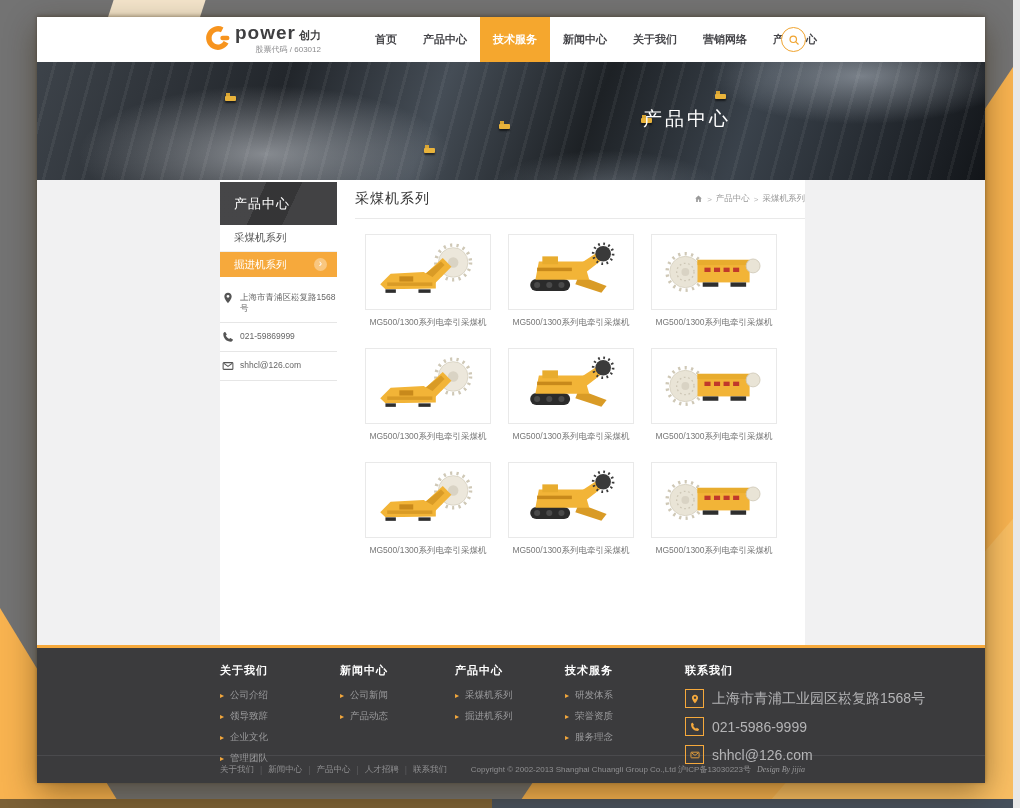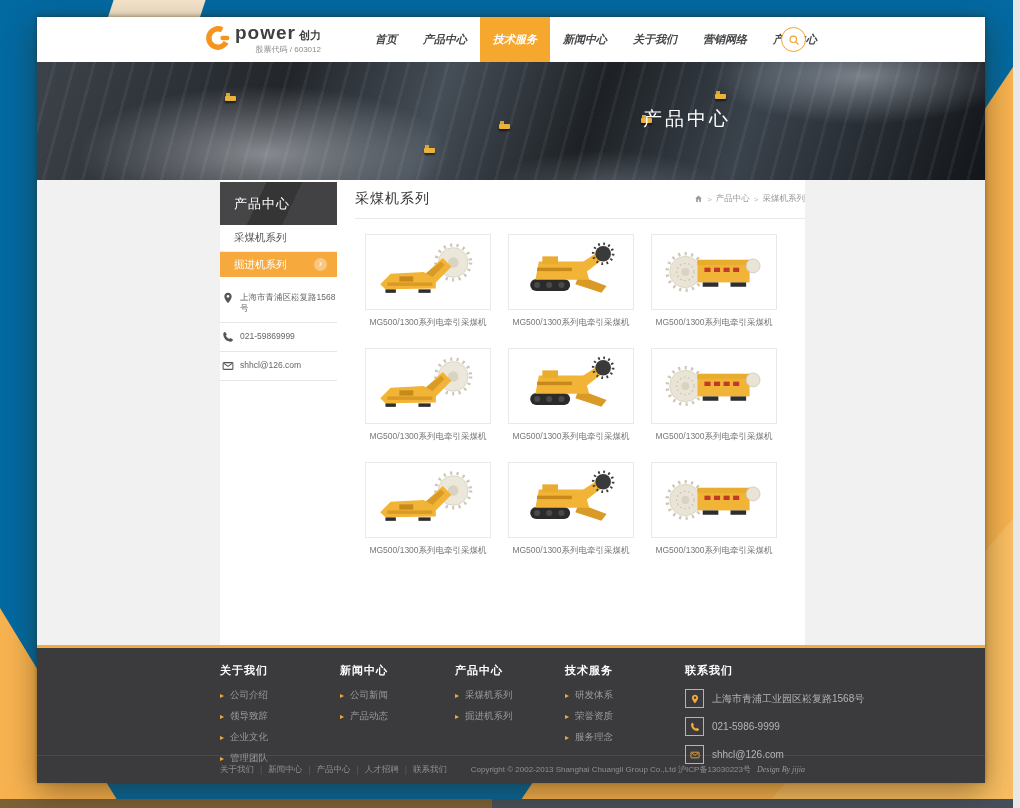--- a/index.html
+++ b/index.html
@@ -1,18 +1,18 @@
 <!DOCTYPE html>
 <html><head>
 <meta charset="utf-8">
 <style>
   * { margin:0; padding:0; box-sizing:border-box; }
   html,body { background:#e8e8e8; }
   body { font-family:"Liberation Sans","DejaVu Sans",sans-serif; }
-  .canvas { position:relative; width:1013px; height:808px; background:#0369a1; overflow:hidden; }
+  .canvas { position:relative; width:1013px; height:808px; background:#737373; overflow:hidden; }
 
   
   .bg-shape { position:absolute; }
   .bg-cream { left:104px; top:-8px; width:92px; height:75px; background:#F4E5CB; transform:skewX(-18deg); }
   .bg-light-right { left:500px; top:0; width:520px; height:808px; background:#F8B350;
                     clip-path:polygon(100% 7%,100% 100%,3% 100%); }
   .bg-light-corner { left:700px; top:470px; width:320px; height:338px; background:#FABF63;
                      clip-path:polygon(100% 12%,100% 100%,20% 100%); }
   .bg-light-bl { left:0; top:608px; width:122px; height:200px; background:#F8B350;
                  clip-path:polygon(0 0,100% 100%,0 100%); }
@@ -25,21 +25,21 @@
 
   
   .site-header { position:relative; height:45px; background:#fff; display:flex; align-items:center; }
   .logo { position:absolute; left:168px; top:6px; display:flex; align-items:flex-start; cursor:pointer; }
   .logo-mark { width:26px; height:26px; margin-top:2px; }
   .logo-texts { margin-left:4px; }
   .logo-line1 { display:flex; align-items:baseline; }
   .logo-brand { font-size:19px; font-weight:bold; color:#3f3f41; letter-spacing:1px; line-height:20px; }
   .logo-cn { font-size:11px; font-weight:bold; color:#3f3f41; margin-left:3px; }
   .logo-stock { font-size:8px; color:#8b8b8d; text-align:right; margin-top:1px; }
-  .nav { position:absolute; left:325px; top:0; height:45px; display:flex; align-items:stretch;font-style:italic; }
+  .nav { position:absolute; left:325px; top:0; height:45px; display:flex; align-items:stretch; }
   .nav-item { display:flex; align-items:center; padding:0 13px; font-size:11px; font-weight:bold;
               color:#46464a; cursor:pointer; white-space:nowrap; }
   .nav-item.active { background:#F5A72E; color:#fff; }
   .search-btn { position:absolute; left:744px; top:10px; width:25px; height:25px; border:1px solid #F0A430;
                 border-radius:50%; display:flex; align-items:center; justify-content:center; cursor:pointer;
                 color:#F0A430; background:#fff; }
 
   
   .hero { position:relative; height:118px; overflow:hidden;
     background:
@@ -97,21 +97,21 @@
   
   .site-footer { position:absolute; left:0; top:628px; width:948px; height:138px; background:#3B3B3D;
                  border-top:3px solid #F6A93C; }
   .fcol { position:absolute; top:15px; }
   .fcol-title { font-size:11px; font-weight:bold; color:#fff; letter-spacing:1px; margin-bottom:11px; }
   .flink { font-size:9.5px; color:#9b9b9d; margin-bottom:8px; cursor:pointer; display:flex; align-items:center; }
   .flink::before { content:"\25B8"; color:#F6A93C; font-size:8px; margin-right:6px; }
   .fcontact-row { display:flex; align-items:center; gap:8px; margin-bottom:9px; }
   .fc-icon { width:19px; height:19px; border:1px solid #F6A93C; display:flex; align-items:center;
              justify-content:center; color:#F6A93C; flex:0 0 auto; }
-  .fc-text { font-size:10px; color:#b4b4b6; }
+  .fc-text { font-size:14px; color:#b4b4b6; }
   .footer-bottom { position:absolute; left:0; bottom:0; width:948px; height:28px; border-top:1px solid #4a4a4d;
                    display:flex; align-items:center; justify-content:space-between; padding:0 180px 0 183px; }
   .fb-links { display:flex; align-items:center; gap:6px; font-size:8.5px; color:#8f8f91; }
   .fb-links .fb-sep { color:#5c5c5e; }
   .fb-link { cursor:pointer; }
   .fb-right { font-size:8px; color:#8f8f91; display:flex; gap:6px; align-items:center; }
   .fb-design { font-style:italic; font-family:"Liberation Serif","DejaVu Serif",serif; color:#9a9a9c; }
 </style>
 </head>
 <body>

